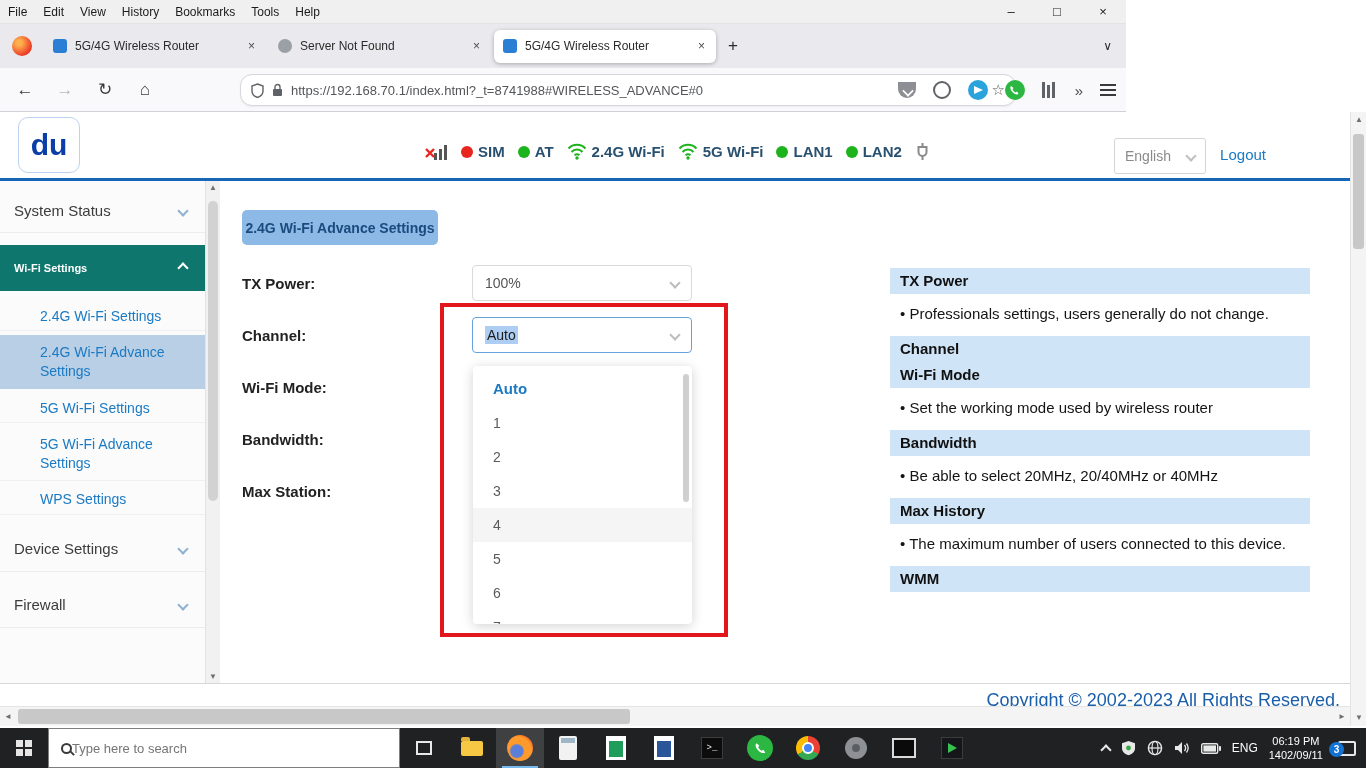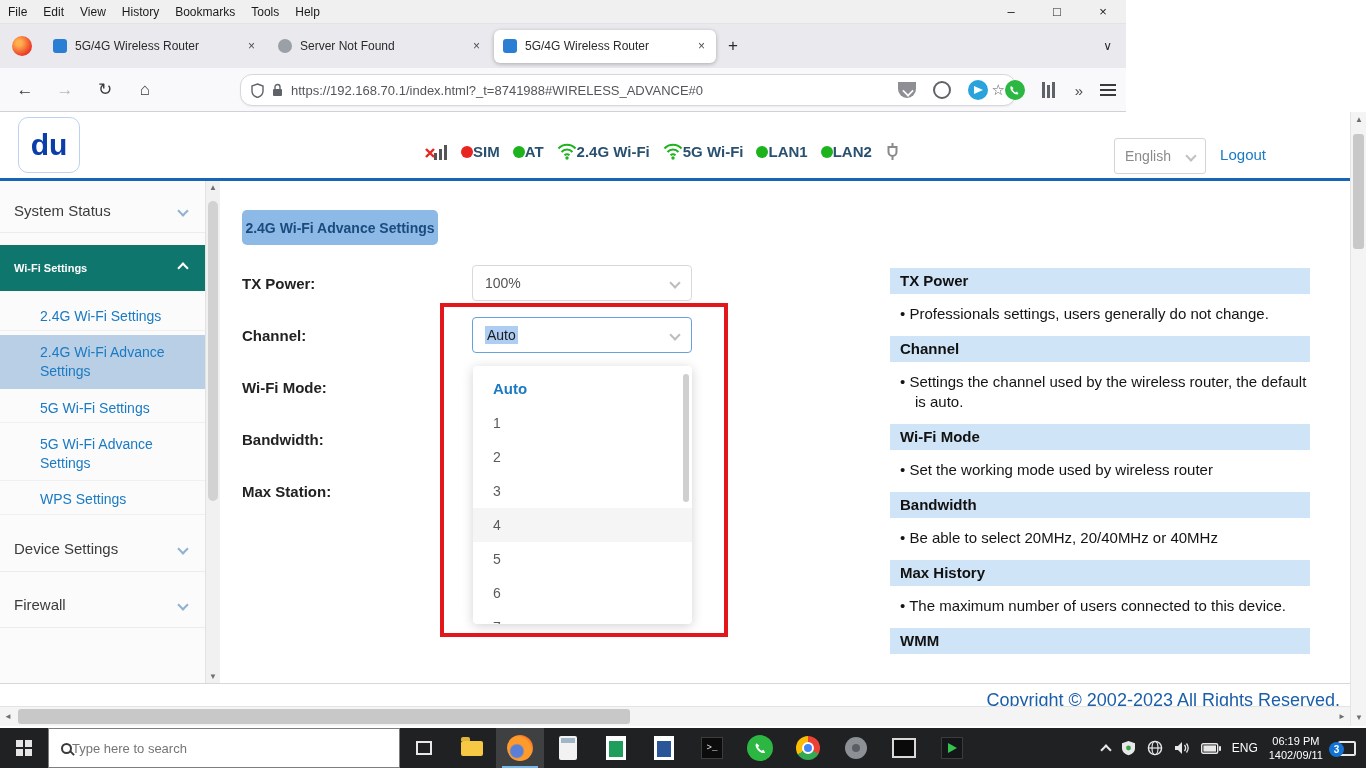--- a/index.html
+++ b/index.html
@@ -47,21 +47,21 @@
 .library i:nth-child(2){height:80%}
 .hamburger{width:16px;height:12px;display:flex;flex-direction:column;justify-content:space-between}
 .hamburger i{display:block;height:2px;background:#3a3a3a}
 .gray-glyph{color:#4a4a4a;font-size:15px}
 
 
 .viewport{position:absolute;top:112px;left:0;width:1366px;height:616px;background:#fff;overflow:hidden}
 .site-header{position:absolute;top:0;left:0;width:1350px;height:66px;background:#fff}
 .du-logo{position:absolute;left:18px;top:5px;width:62px;height:56px;border:1px solid #bcd2f0;border-radius:10px;display:flex;align-items:center;justify-content:center;font-size:30px;font-weight:bold;color:#0b3ea8}
 .status{position:absolute;left:425px;top:30px;display:flex;align-items:center;gap:13px;font-size:15px;font-weight:bold;color:#29516f}
-.st-item{display:flex;align-items:center;}
+.st-item{display:flex;align-items:center;gap:5px}
 .dot{width:12px;height:12px;border-radius:50%;flex:none}
 .dot.red{background:#e8251f}
 .dot.green{background:#1db31d}
 .lang-box{position:absolute;right:144px;top:26px;width:92px;height:36px;border:1px solid #d4d4d4;border-radius:3px;display:flex;align-items:center;padding:0 10px;color:#8a8a8a;font-size:14px;background:#fff}
 .lang-box .chev{margin-left:auto;border-color:#c0c0c0}
 .logout{position:absolute;right:84px;top:34px;color:#1a7ac4;font-size:15px;text-decoration:none}
 .blueline{position:absolute;top:66px;left:0;width:1350px;height:3px;background:#1766b5}
 
 
 .sidebar{position:absolute;top:69px;left:0;width:220px;height:502px;background:#fbfbfb;border-right:1px solid #e0e0e0}
@@ -355,21 +355,20 @@
       <div class="dd-opt">7</div>
       <span class="dd-thumb"></span>
     </div>
 
     <div class="red-box"></div>
 
     <div class="help">
       <div class="help-h">TX Power</div>
       <div class="help-p">Professionals settings, users generally do not change.</div>
       <div class="help-h">Channel</div>
-      <div class="help-p">Settings the channel used by the wireless router, the default is auto.</div>
       <div class="help-h">Wi-Fi Mode</div>
       <div class="help-p">Set the working mode used by wireless router</div>
       <div class="help-h">Bandwidth</div>
       <div class="help-p">Be able to select 20MHz, 20/40MHz or 40MHz</div>
       <div class="help-h">Max History</div>
       <div class="help-p">The maximum number of users connected to this device.</div>
       <div class="help-h">WMM</div>
     </div>
 
     <div class="foot-div"></div>

